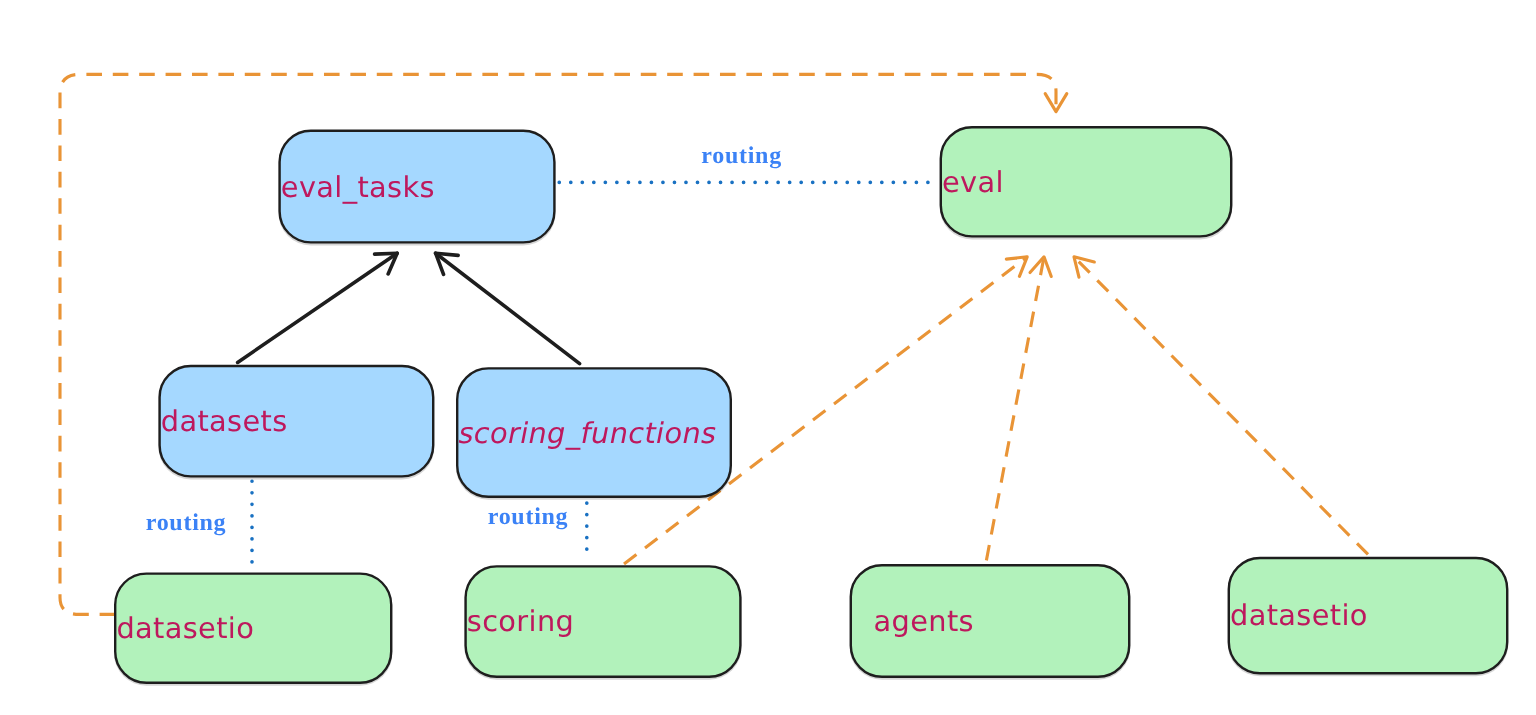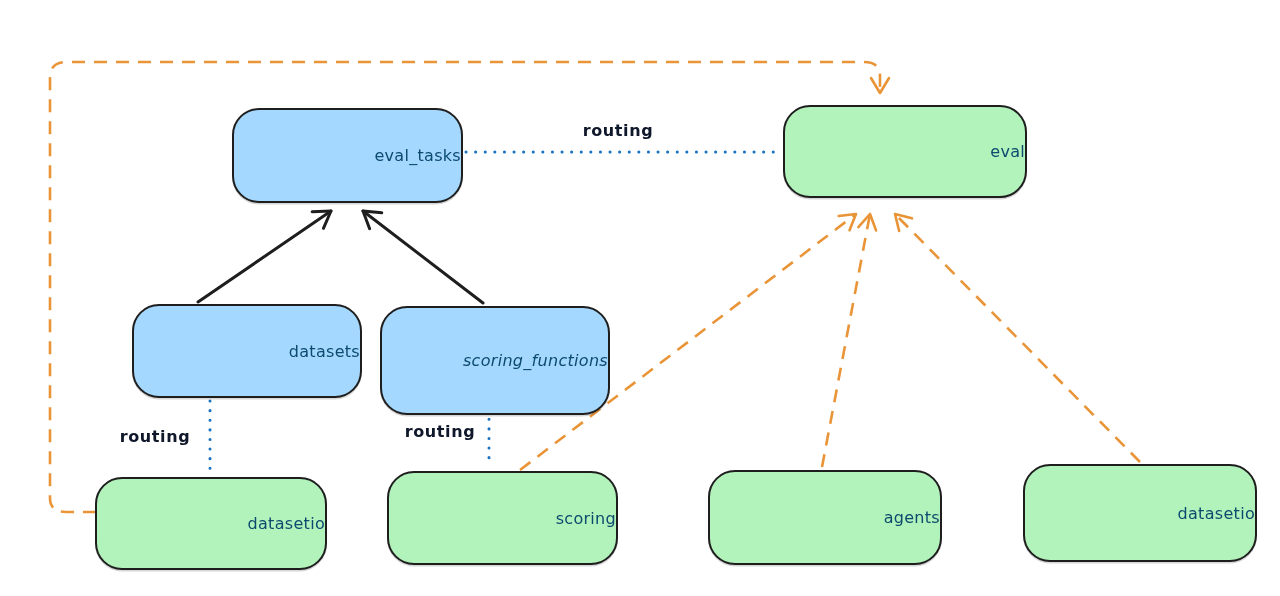--- a/index.html
+++ b/index.html
@@ -21,46 +21,47 @@
     width: 1280px;
     height: 596px;
   }
   .node {
     position: absolute;
     box-sizing: border-box;
     border: 2.5px solid #1e1e1e;
     border-radius: 27px;
     display: flex;
     align-items: center;
-    justify-content: flex-end;
-    font-size: 16px;
-    color: #0c4a6e;
+    justify-content: flex-start;
+    font-size: 24px;
+    color: #be185d;
     letter-spacing: 0.3px;
     box-shadow: 0 1.5px 0 rgba(30,30,30,0.18);
   }
   .node.api { background: #a5d8ff; }
   .node.provider { background: #b2f2bb; }
 
   #n-eval-tasks        { left: 232px;  top: 108px; width: 231px; height: 95px; }
   #n-eval              { left: 783px;  top: 105px; width: 244px; height: 93px; }
   #n-datasets          { left: 98px;   top: 304px; width: 230px; height: 94px; margin-left: 34px; }
   #n-scoring-functions { left: 380px;  top: 306px; width: 230px; height: 109px; font-style: italic; }
   #n-datasetio         { left: 95px;   top: 477px; width: 232px; height: 93px; }
   #n-scoring           { left: 387px;  top: 471px; width: 231px; height: 94px; }
-  #n-agents            { left: 708px;  top: 470px; width: 234px; height: 95px; }
+  #n-agents            { left: 708px;  top: 470px; width: 234px; height: 95px; padding-left: 18px; }
   #n-inference         { left: 1023px; top: 464px; width: 234px; height: 98px; }
 
   .edge-label {
     position: absolute;
     transform: translate(-50%, -50%);
-    color: #0f172a;
-    font-size: 16px;
+    color: #3b82f6;
+    font-size: 20px;
     font-weight: 600;
     letter-spacing: 0.6px;
     white-space: nowrap;
+    font-family: Liberation Serif, serif;
   }
   #lbl-routing-top      { left: 618px; top: 130px; }
   #lbl-routing-datasets { left: 155px; top: 436px; }
   #lbl-routing-scoring  { left: 440px; top: 431px; }
 </style>
 </head>
 <body>
 
 <div class="canvas">
 

